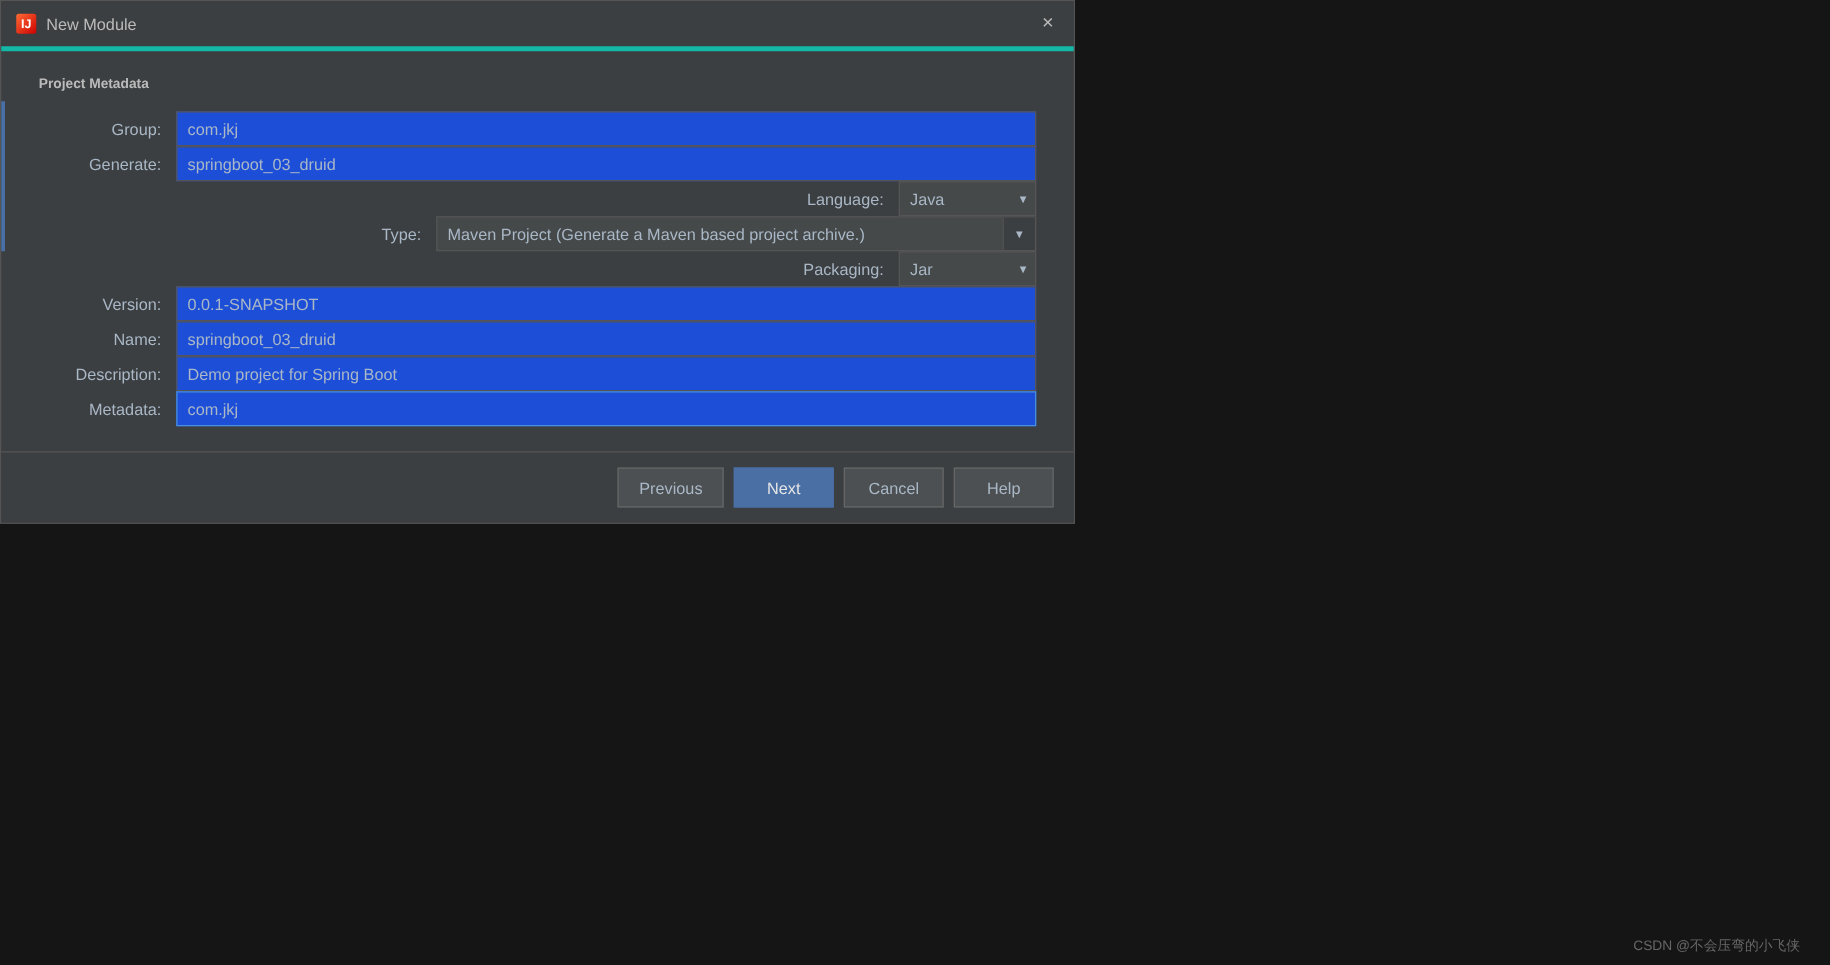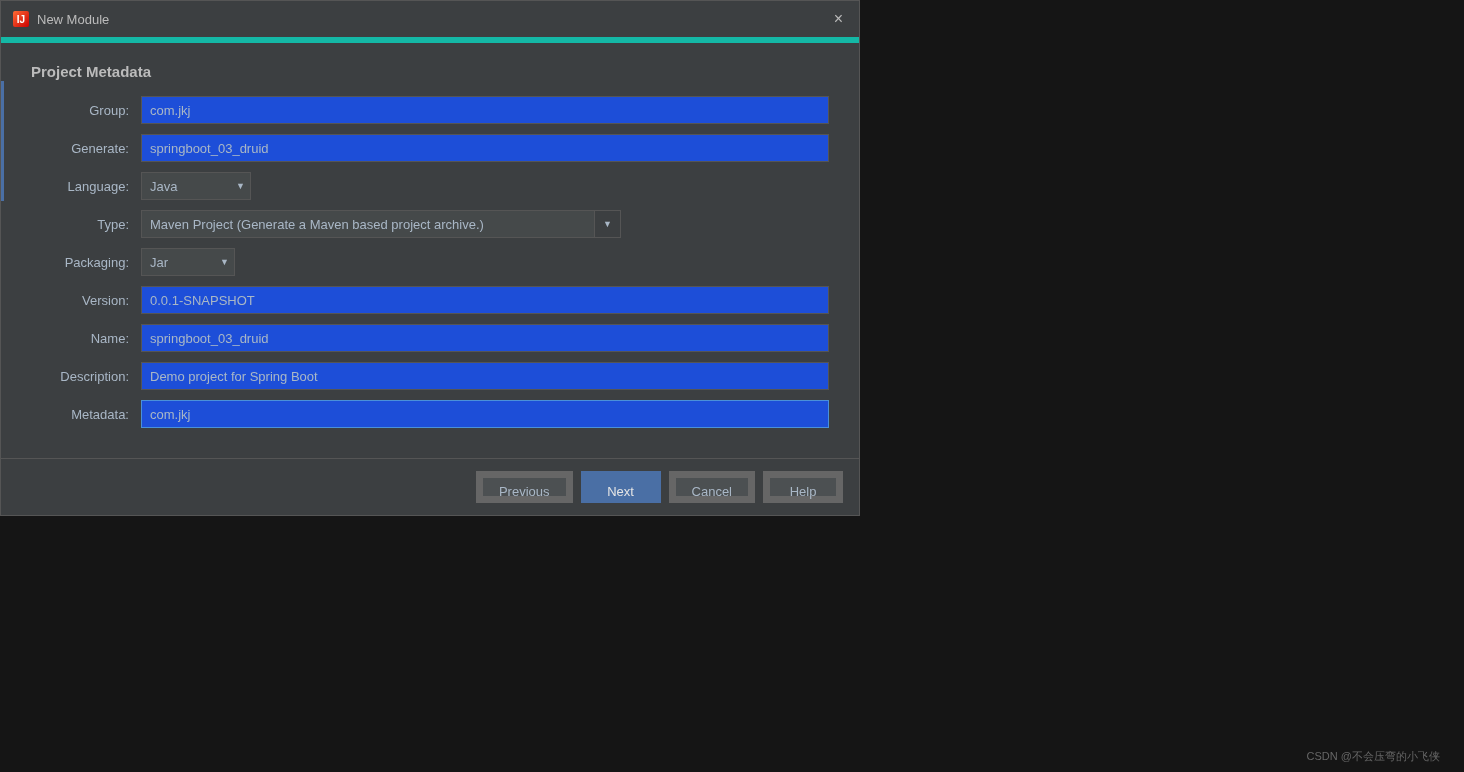--- a/index.html
+++ b/index.html
@@ -38,21 +38,21 @@
       display: flex;
       flex-direction: column;
     }
 
     .dialog-titlebar {
       display: flex;
       align-items: center;
       justify-content: space-between;
       padding: 8px 12px;
       background: #3c3f41;
-      border-bottom: 6px solid #14b8a6;
+      border-bottom: 4px solid #14b8a6;
       min-height: 36px;
     }
 
     .dialog-title-left {
       display: flex;
       align-items: center;
       gap: 8px;
     }
 
     .app-icon {
@@ -85,29 +85,29 @@
       padding: 2px 4px;
     }
 
     .dialog-content {
       padding: 20px 30px;
       flex: 1;
     }
 
     .section-title {
       color: #bbbbbb;
-      font-size: 15px;
+      font-size: 11px;
       font-weight: bold;
       margin-bottom: 16px;
     }
 
     .form-row {
       display: flex;
       align-items: center;
-      margin-bottom: 10px;
+      justify-content: flex-end;
     }
 
     .form-label {
       width: 110px;
       color: #a9b7c6;
       font-size: 13px;
       flex-shrink: 0;
       text-align: right;
       padding-right: 12px;
     }
@@ -197,21 +197,21 @@
       align-items: center;
       padding: 12px 16px;
       border-top: 1px solid #555;
       gap: 8px;
       background: #3c3f41;
     }
 
     .btn {
       padding: 6px 16px;
       font-size: 13px;
-      border: 7px solid #0ea5e9;
+      border: 1px solid #0ea5e9;
       cursor: pointer;
       min-width: 80px;
       height: 32px;
     }
 
     .btn-default {
       background: #4c5052;
       color: #a9b7c6;
       border-color: #666;
     }
@@ -286,21 +286,21 @@
           <select style="flex:1;">
             <option>Maven Project (Generate a Maven based project archive.)</option>
           </select>
           <div class="type-dropdown-arrow">▼</div>
         </div>
       </div>
 
       <div class="form-row">
         <label class="form-label">Packaging:</label>
         <div class="select-wrapper">
-          <select class="form-select" style="width:94px;">
+          <select class="form-select" style="width:110px;">
             <option>Jar</option>
             <option>War</option>
           </select>
         </div>
       </div>
 
 
       <div class="form-row">
         <label class="form-label">Version:</label>
         <input class="form-input" type="text" value="0.0.1-SNAPSHOT" style="">

